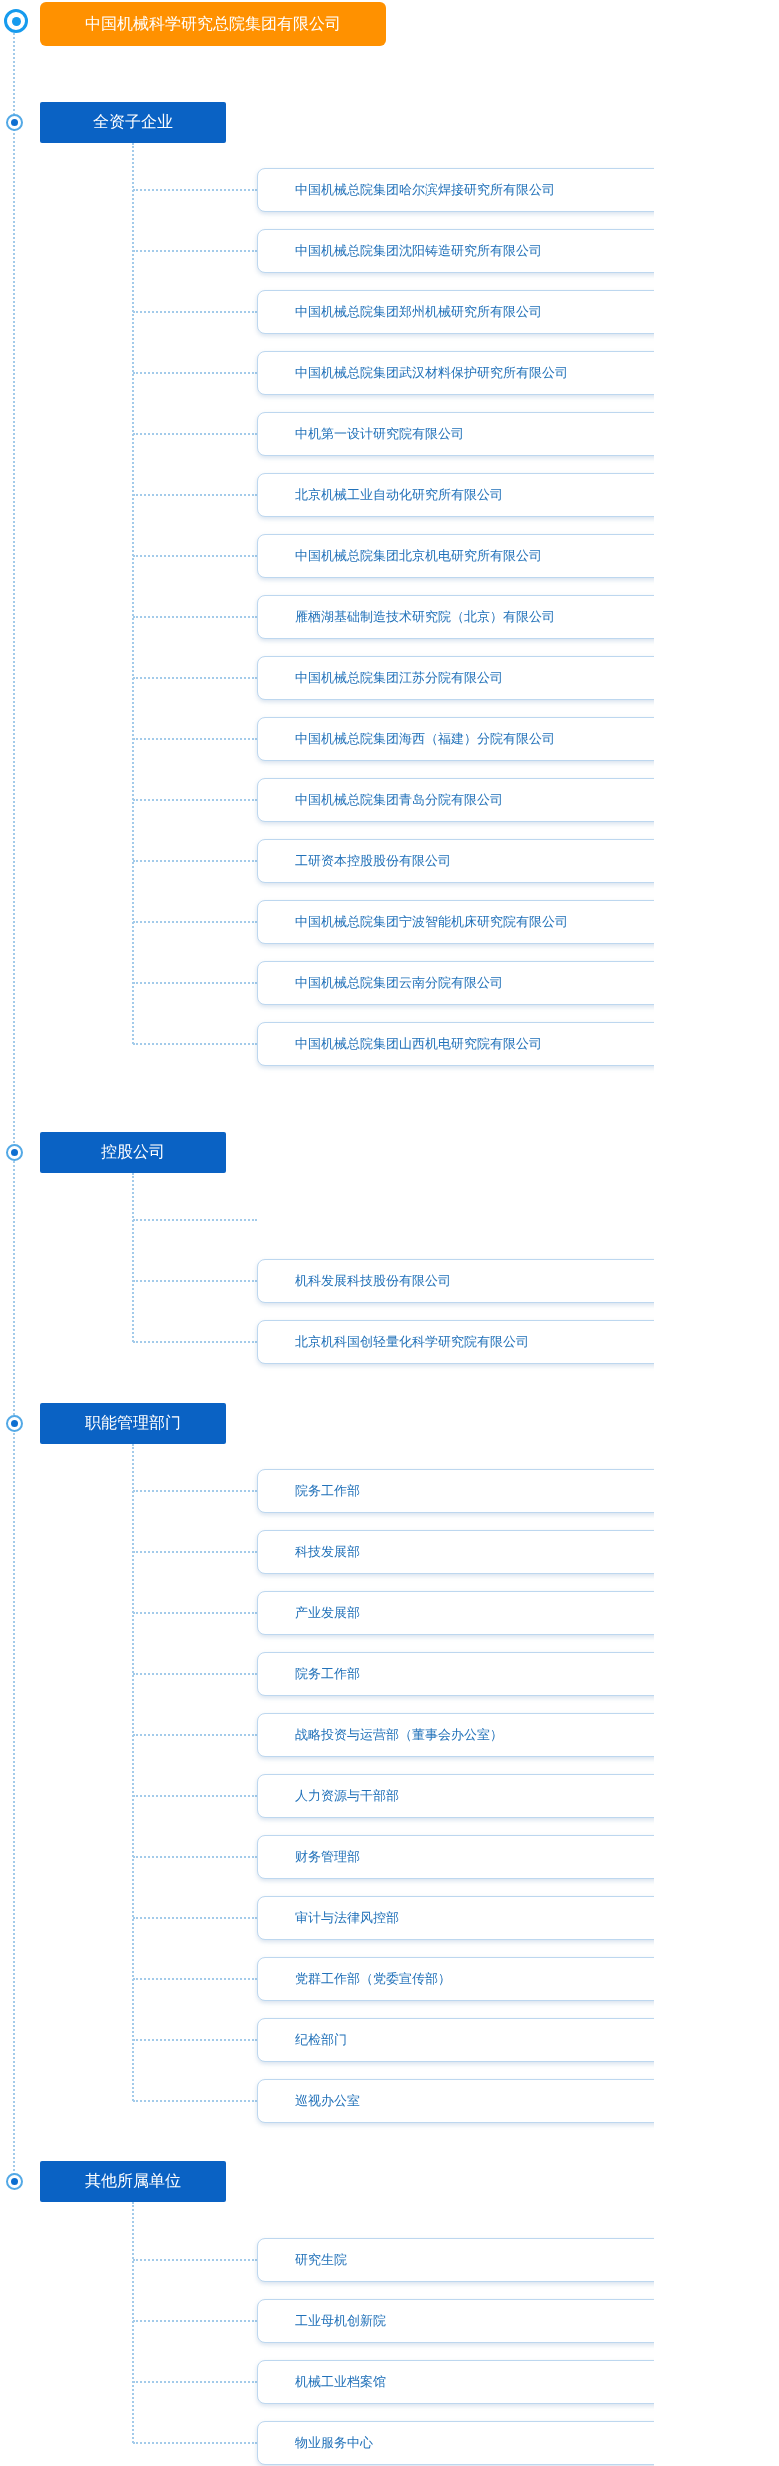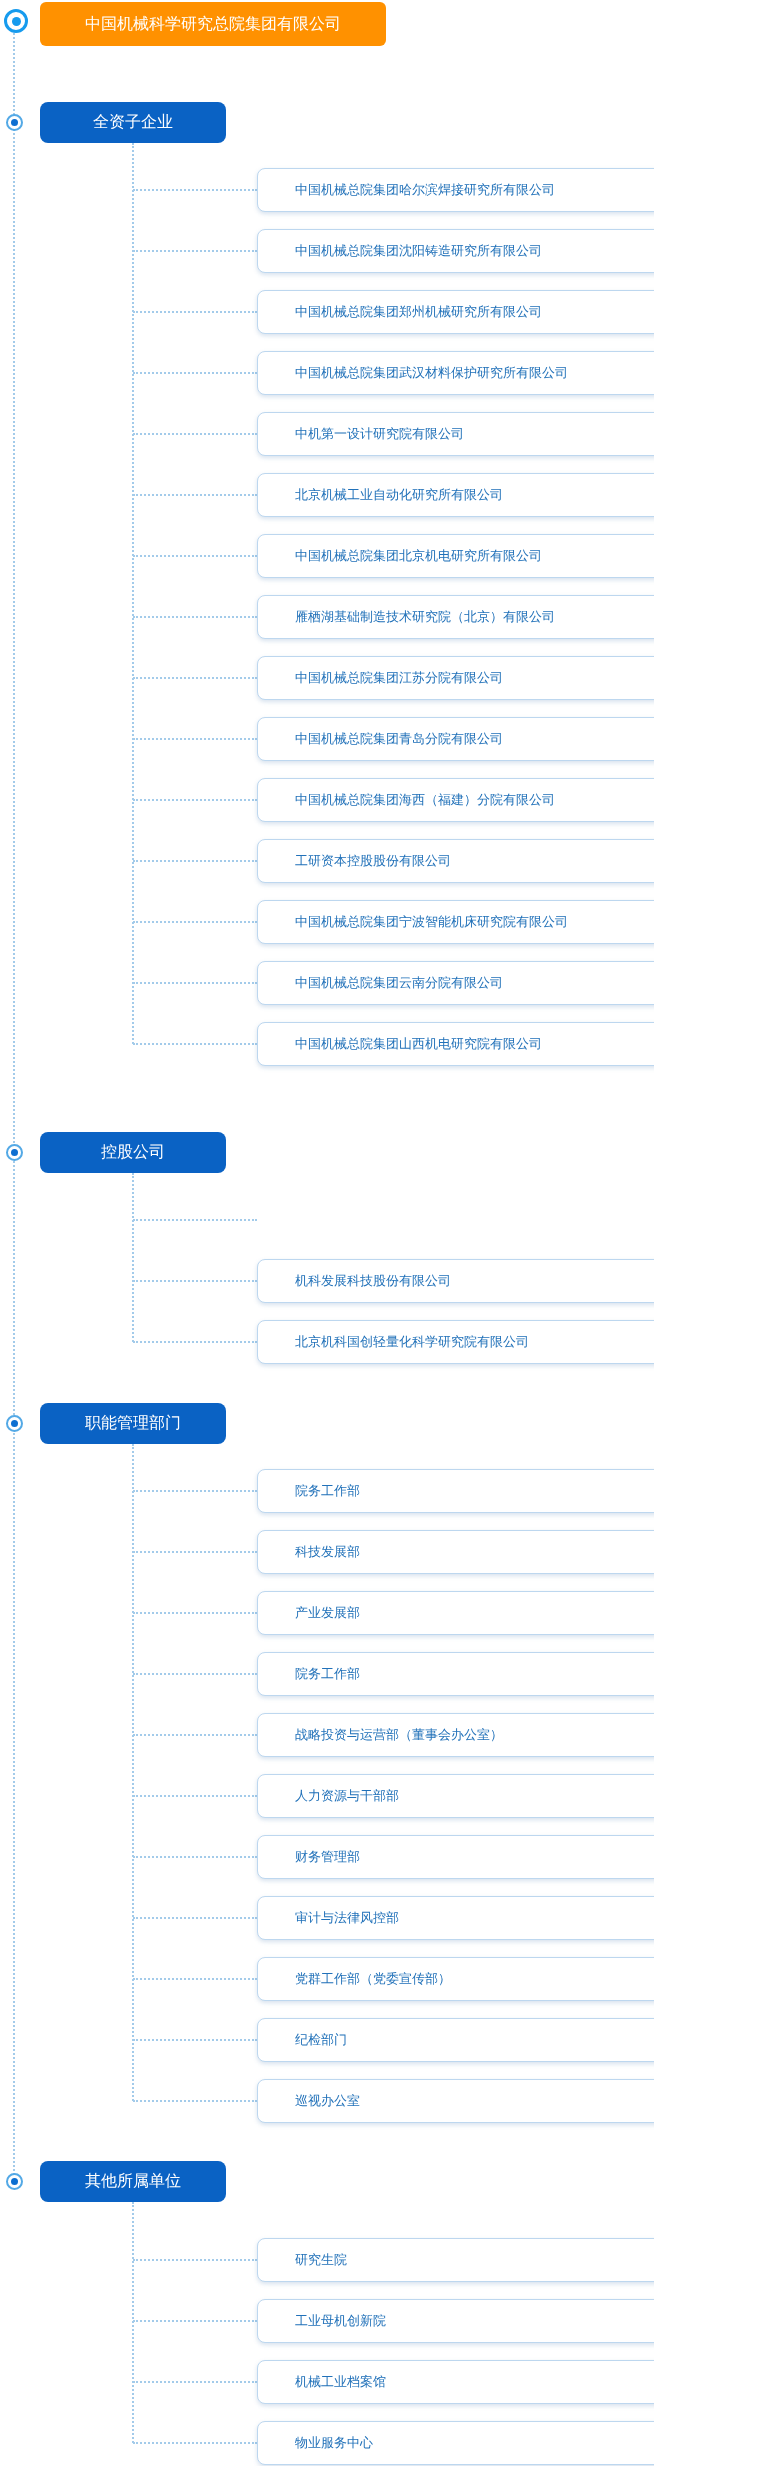--- a/index.html
+++ b/index.html
@@ -23,21 +23,21 @@
               border-radius:6px; color:#ffffff; font-size:16px;
               display:flex; align-items:center; justify-content:center; z-index:2; }
 
   
   .org-section { position:absolute; left:0; width:779px; }
   .sec-1 { top:102px; }
   .sec-2 { top:1132px; }
   .sec-3 { top:1403px; }
   .sec-4 { top:2161px; }
   .section-header { position:absolute; left:40px; top:0; width:186px; height:41px; background:#0a62c4;
-                    border-radius:8px; color:#ffffff; font-size:16px;
+                    border-radius:2px; color:#ffffff; font-size:16px;
                     display:flex; align-items:center; justify-content:center; z-index:2; }
 
   
   .branch { position:absolute; left:132px; top:41px; width:0; border-left:2px dotted #a3cbea; }
   .sec-1 .branch { height:901px; }
   .sec-2 .branch { height:169px; }
   .sec-3 .branch { height:657px; }
   .sec-4 .branch { height:241px; }
 
   
@@ -100,28 +100,28 @@
       <div class="item-row">
           <div class="h-connector"></div>
           <div class="item-box">雁栖湖基础制造技术研究院（北京）有限公司</div>
         </div>
       <div class="item-row">
           <div class="h-connector"></div>
           <div class="item-box">中国机械总院集团江苏分院有限公司</div>
         </div>
       <div class="item-row">
           <div class="h-connector"></div>
+          <div class="item-box">中国机械总院集团海西（福建）分院有限公司</div>
+        </div>
+      <div class="item-row">
+          <div class="h-connector"></div>
           <div class="item-box">中国机械总院集团青岛分院有限公司</div>
         </div>
       <div class="item-row">
           <div class="h-connector"></div>
-          <div class="item-box">中国机械总院集团海西（福建）分院有限公司</div>
-        </div>
-      <div class="item-row">
-          <div class="h-connector"></div>
           <div class="item-box">工研资本控股股份有限公司</div>
         </div>
       <div class="item-row">
           <div class="h-connector"></div>
           <div class="item-box">中国机械总院集团宁波智能机床研究院有限公司</div>
         </div>
       <div class="item-row">
           <div class="h-connector"></div>
           <div class="item-box">中国机械总院集团云南分院有限公司</div>
         </div>

